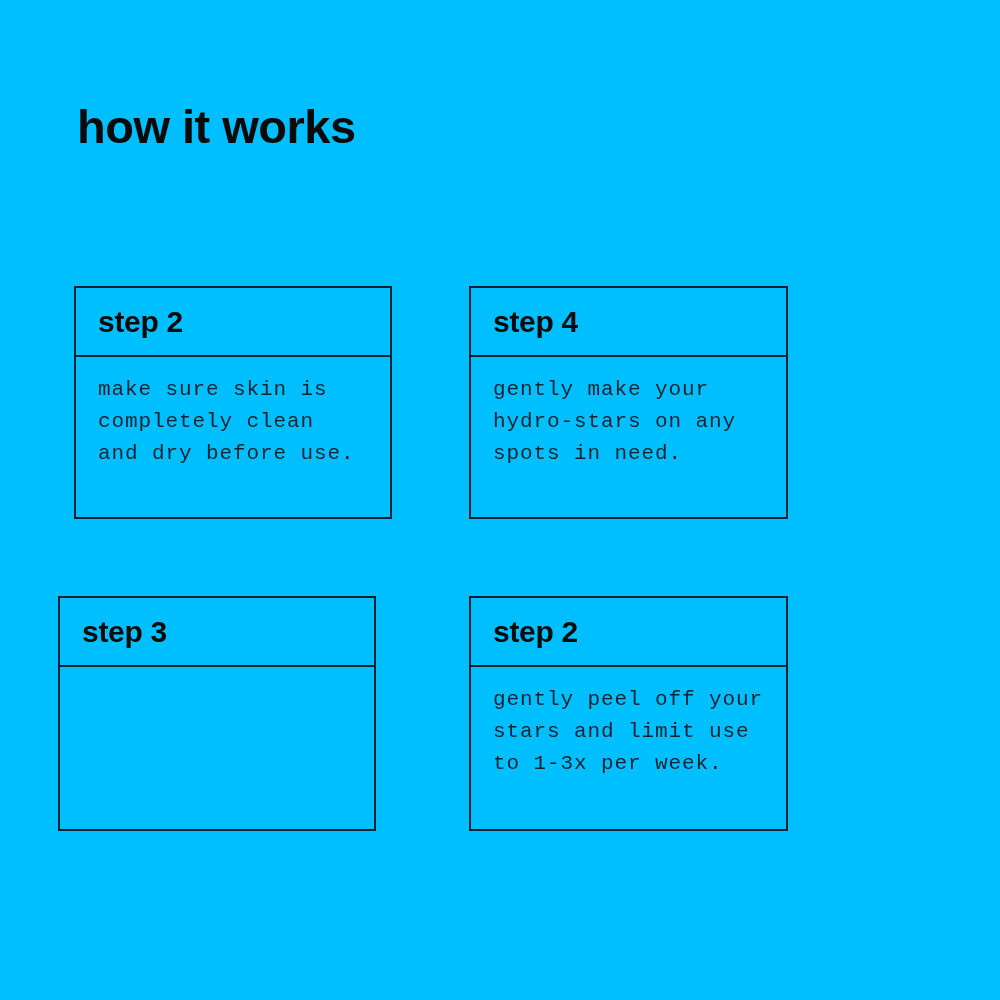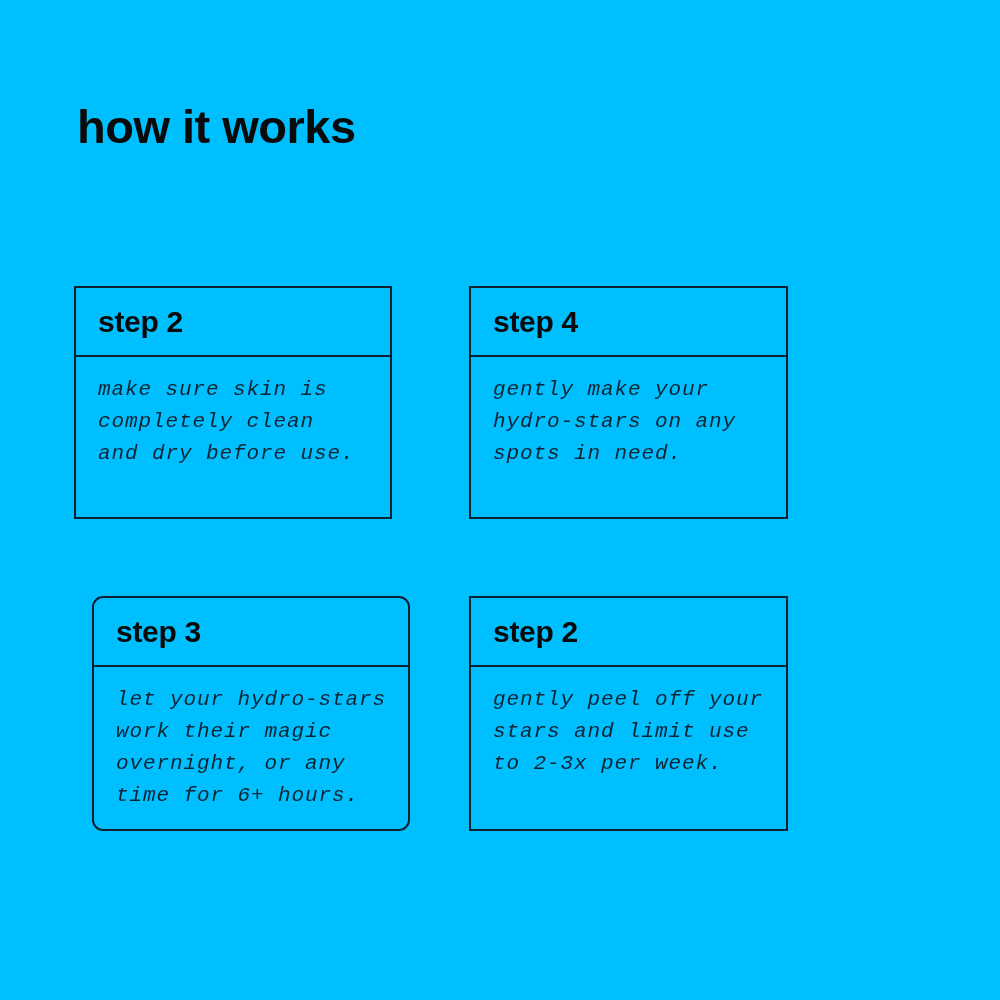--- a/index.html
+++ b/index.html
@@ -30,42 +30,41 @@
     color: var(--heading-ink);
     line-height: 1.1;
   }
   .card {
     position: absolute;
     border: 2px solid var(--line);
     background: transparent;
   }
   .card.pos-1 { left: 74px;  top: 286px; width: 318px; height: 233px; }
   .card.pos-2 { left: 469px; top: 286px; width: 319px; height: 233px; }
-  .card.pos-3 { left: 92px;  top: 596px; width: 318px; height: 235px; border-radius: 11px; }
+  .card.pos-3 { left: 58px;  top: 596px; width: 318px; height: 235px; }
   .card.pos-4 { left: 469px; top: 596px; width: 319px; height: 235px; }
   .card-header {
     height: 69px;
     border-bottom: 2px solid var(--line);
     display: flex;
     align-items: center;
     padding-left: 22px;
     font-size: 30px;
     font-weight: 800;
     letter-spacing: -0.3px;
     color: var(--heading-ink);
   }
   .card-body {
     padding: 17px 14px 0 22px;
     font-family: "Liberation Mono", "DejaVu Sans Mono", monospace;
     font-size: 21px;
     line-height: 32px;
     letter-spacing: 0.9px;
     color: var(--body-ink);
     white-space: pre-line;
-    font-style: italic;
   }
 </style>
 </head>
 <body>
 
 <div class="canvas">
 
   <h1 class="title">how it works</h1>
 
   <div class="card pos-1">
@@ -77,26 +76,22 @@
 
   <div class="card pos-2">
     <div class="card-header">step 4</div>
     <div class="card-body">gently make your
 hydro-stars on any
 spots in need.</div>
   </div>
 
   <div class="card pos-3">
     <div class="card-header">step 3</div>
-    <div class="card-body">let your hydro-stars
-work their magic
-overnight, or any
-time for 6+ hours.</div>
   </div>
 
   <div class="card pos-4">
     <div class="card-header">step 2</div>
     <div class="card-body">gently peel off your
 stars and limit use
-to 2-3x per week.</div>
+to 1-3x per week.</div>
   </div>
 
 </div>
 
 </body></html>

